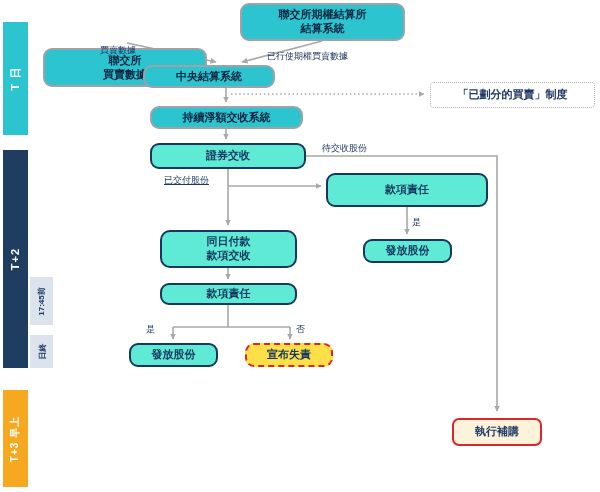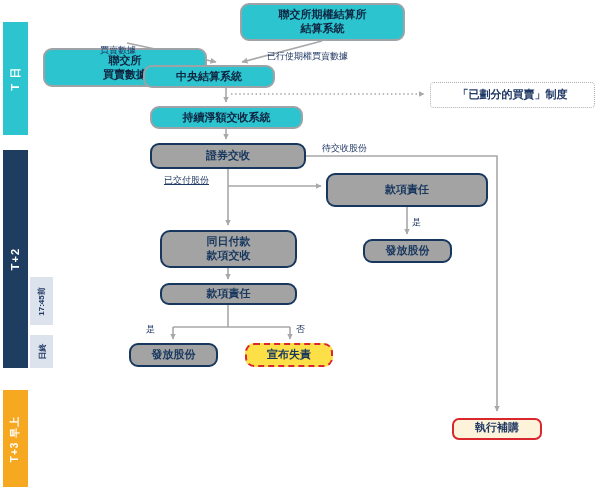--- a/index.html
+++ b/index.html
@@ -14,21 +14,21 @@
   .bar-teal{background:#2BC4CF;}
   .bar-navy{background:#1F3C61;}
   .bar-yellow{background:#F6A821;}
   .raillabel{background:#DCE3EC;display:flex;align-items:center;justify-content:center;}
   .raillabel .rot{transform:rotate(-90deg);white-space:nowrap;color:#1F3864;font-weight:bold;font-size:8px;}
 
   
   .node{display:flex;flex-direction:column;align-items:center;justify-content:center;
         text-align:center;line-height:1.25;font-weight:bold;}
   .node-teal{background:#2BC4CF;border:2px solid #9EA3A8;border-radius:9px;color:#0F2440;font-size:11px;}
-  .node-blue{background:#a3a3a3;border:2px solid #17375E;border-radius:9px;color:#17375E;font-size:11px;}
+  .node-blue{background:#5eead4;border:2px solid #17375E;border-radius:9px;color:#17375E;font-size:11px;}
   .node-blue-dashed{background:#fde047;border:2px dashed #D9272E;border-radius:9px;color:#17375E;font-size:11px;}
   .node-cream{background:#FCF3DA;border:2px solid #D9272E;border-radius:7px;color:#1F3864;font-size:11px;}
   .node-dotted{background:#ffffff;border:1.5px dotted #AFAFAF;border-radius:4px;color:#1F3864;font-size:11px;font-weight:bold;}
 
   .edgelabel{position:absolute;color:#1F3864;font-size:9px;white-space:nowrap;font-weight:normal;}
 </style>
 </head>
 <body>
 
 <div class="canvas">
@@ -116,21 +116,21 @@
   </div>
 
   <div class="abs node node-blue-dashed" style="left:245px;top:343px;width:88px;height:24px;">
     <span>宣布失責</span>
   </div>
 
   <div class="abs node node-blue" style="left:363px;top:239px;width:89px;height:24px;">
     <span>發放股份</span>
   </div>
 
-  <div class="abs node node-cream" style="left:452px;top:418px;width:90px;height:22px;font-family:Liberation Mono, monospace;">
+  <div class="abs node node-cream" style="left:452px;top:418px;width:90px;height:28px;">
     <span>執行補購</span>
   </div>
 
   <span class="edgelabel" style="left:100px;top:44px;">買賣數據</span>
   <span class="edgelabel" style="left:267px;top:50px;">已行使期權買賣數據</span>
   <span class="edgelabel" style="left:322px;top:142px;">待交收股份</span>
   <span class="edgelabel" style="left:164px;top:174px;text-decoration:underline;">已交付股份</span>
   <span class="edgelabel" style="left:412px;top:216px;">是</span>
   <span class="edgelabel" style="left:146px;top:323px;">是</span>
   <span class="edgelabel" style="left:296px;top:323px;">否</span>

